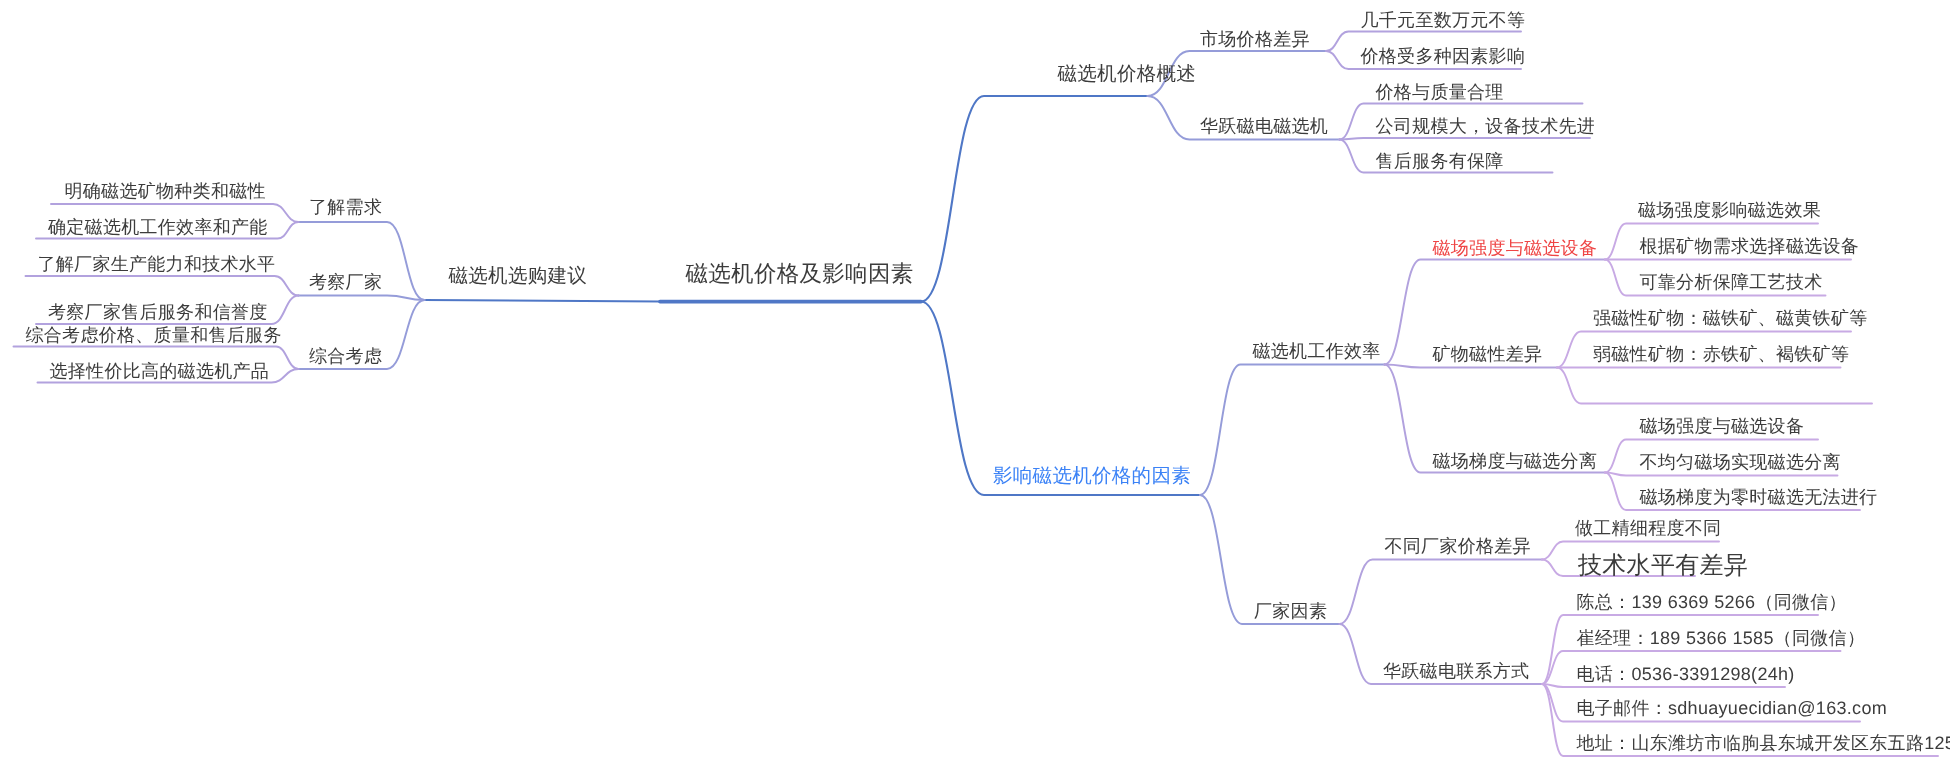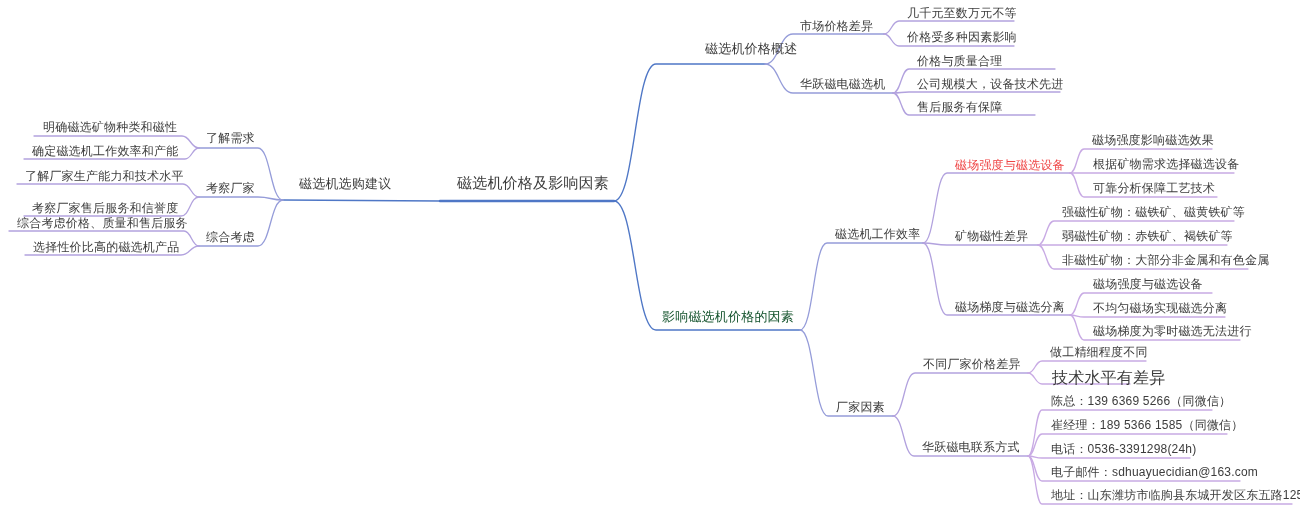--- a/index.html
+++ b/index.html
@@ -84,30 +84,29 @@
       <div class="node-label" style="left: 17px; top: 217px; font-size: 12px; color: rgb(60, 60, 60);">综合考虑价格、质量和售后服务</div>
       <div class="node-label" style="left: 33px; top: 241px; font-size: 12px; color: rgb(60, 60, 60);">选择性价比高的磁选机产品</div>
       <div class="node-label" style="left: 661px; top: 42px; font-size: 13px; color: rgb(60, 60, 60); margin-left: 44px;">磁选机价格概述</div>
       <div class="node-label" style="left: 800px; top: 20px; font-size: 12px; color: rgb(60, 60, 60);">市场价格差异</div>
       <div class="node-label" style="left: 907px; top: 7px; font-size: 12px; color: rgb(60, 60, 60);">几千元至数万元不等</div>
       <div class="node-label" style="left: 907px; top: 31px; font-size: 12px; color: rgb(60, 60, 60);">价格受多种因素影响</div>
       <div class="node-label" style="left: 800px; top: 78px; font-size: 12px; color: rgb(60, 60, 60);">华跃磁电磁选机</div>
       <div class="node-label" style="left: 917px; top: 55px; font-size: 12px; color: rgb(60, 60, 60);">价格与质量合理</div>
       <div class="node-label" style="left: 917px; top: 78px; font-size: 12px; color: rgb(60, 60, 60);">公司规模大，设备技术先进</div>
       <div class="node-label" style="left: 917px; top: 101px; font-size: 12px; color: rgb(60, 60, 60);">售后服务有保障</div>
-      <div class="node-label" style="left: 662px; top: 310px; font-size: 13px; color: #14532d; text-align: right;">影响磁选机价格的因素</div>
+      <div class="node-label" style="left: 662px; top: 310px; font-size: 13px; color: #3b82f6; text-align: right;">影响磁选机价格的因素</div>
       <div class="node-label" style="left: 835px; top: 228px; font-size: 12px; color: rgb(60, 60, 60);">磁选机工作效率</div>
       <div class="node-label" style="left: 955px; top: 159px; font-size: 12px; color: #ef4444;">磁场强度与磁选设备</div>
       <div class="node-label" style="left: 1092px; top: 134px; font-size: 12px; color: rgb(60, 60, 60);">磁场强度影响磁选效果</div>
       <div class="node-label" style="left: 1093px; top: 158px; font-size: 12px; color: rgb(60, 60, 60);">根据矿物需求选择磁选设备</div>
       <div class="node-label" style="left: 1093px; top: 182px; font-size: 12px; color: rgb(60, 60, 60);">可靠分析保障工艺技术</div>
       <div class="node-label" style="left: 955px; top: 230px; font-size: 12px; color: rgb(60, 60, 60);">矿物磁性差异</div>
       <div class="node-label" style="left: 1062px; top: 206px; font-size: 12px; color: rgb(60, 60, 60);">强磁性矿物：磁铁矿、磁黄铁矿等</div>
       <div class="node-label" style="left: 1062px; top: 230px; font-size: 12px; color: rgb(60, 60, 60);">弱磁性矿物：赤铁矿、褐铁矿等</div>
-      <div class="node-label" style="left: 1062px; top: 254px; font-size: 12px; color: rgb(60, 60, 60);">非磁性矿物：大部分非金属和有色金属</div>
       <div class="node-label" style="left: 955px; top: 301px; font-size: 12px; color: rgb(60, 60, 60);">磁场梯度与磁选分离</div>
       <div class="node-label" style="left: 1093px; top: 278px; font-size: 12px; color: rgb(60, 60, 60);">磁场强度与磁选设备</div>
       <div class="node-label" style="left: 1093px; top: 302px; font-size: 12px; color: rgb(60, 60, 60);">不均匀磁场实现磁选分离</div>
       <div class="node-label" style="left: 1093px; top: 325px; font-size: 12px; color: rgb(60, 60, 60);">磁场梯度为零时磁选无法进行</div>
       <div class="node-label" style="left: 836px; top: 401px; font-size: 12px; color: rgb(60, 60, 60);">厂家因素</div>
       <div class="node-label" style="left: 923px; top: 358px; font-size: 12px; color: rgb(60, 60, 60);">不同厂家价格差异</div>
       <div class="node-label" style="left: 1050px; top: 346px; font-size: 12px; color: rgb(60, 60, 60);">做工精细程度不同</div>
       <div class="node-label" style="left: 1052px; top: 369px; font-size: 16px; color: rgb(60, 60, 60);">技术水平有差异</div>
       <div class="node-label" style="left: 922px; top: 441px; font-size: 12px; color: rgb(60, 60, 60);">华跃磁电联系方式</div>
       <div class="node-label" style="left: 1051px; top: 395px; font-size: 12px; color: rgb(60, 60, 60);">陈总：139 6369 5266（同微信）</div>

